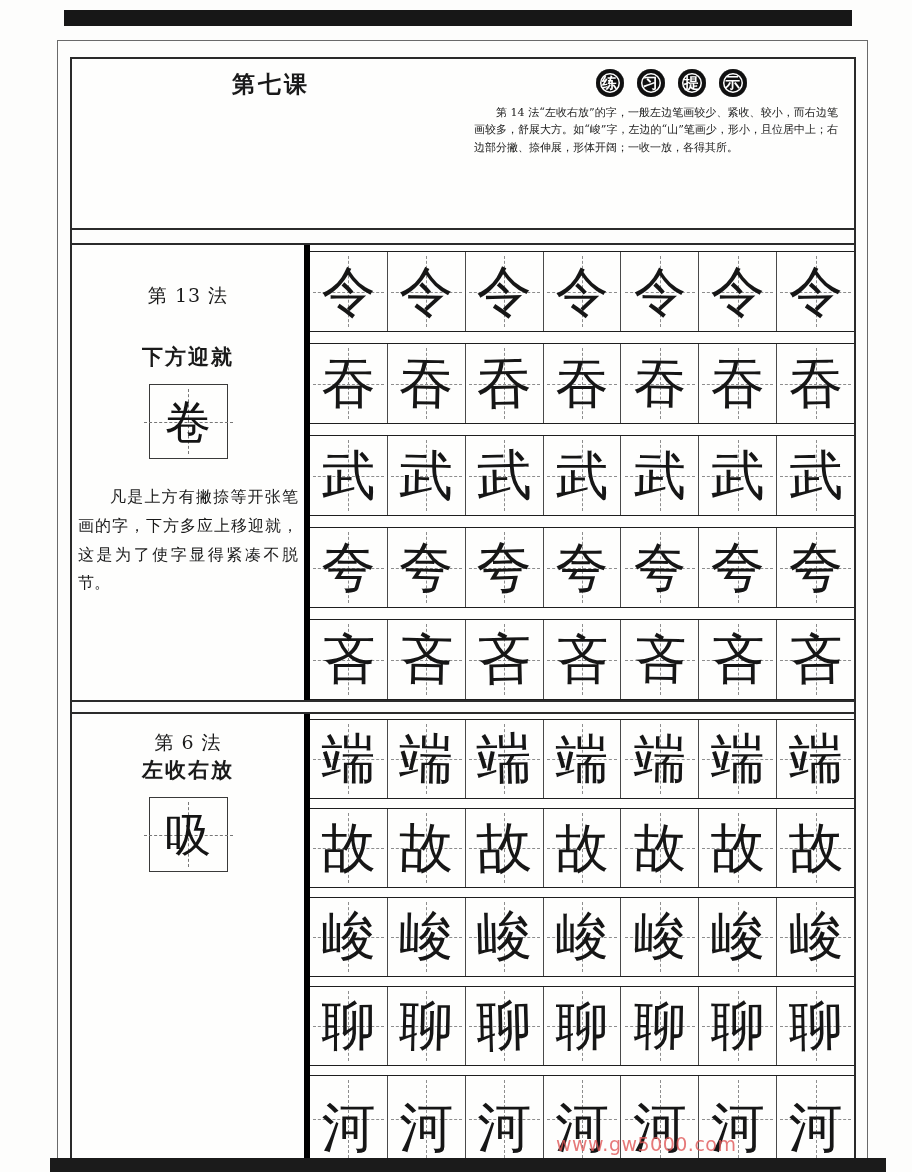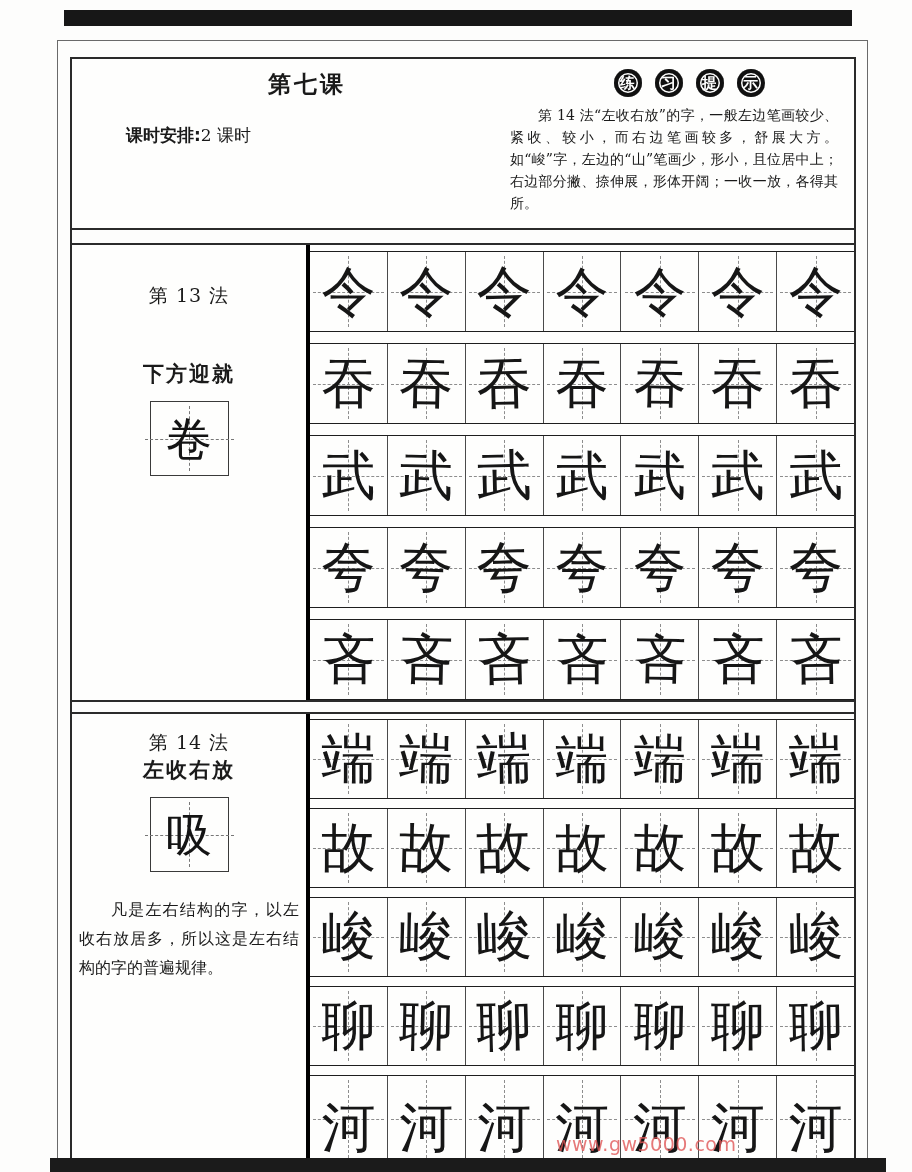--- a/index.html
+++ b/index.html
@@ -21,21 +21,21 @@
   }
   .outer-box {
     position:absolute; left:57px; top:40px; width:811px; height:1124px;
     border:1px solid #6a6a6a;
   }
   .inner-box {
     position:absolute; left:70px; top:57px; width:786px; height:1107px;
     border:2px solid #2a2a2a; overflow:hidden; background:#fefefd;
   }
   
-  .header { position:absolute; left:0; top:0; width:782px; height:169px; display:flex;padding-left:36px; }
+  .header { position:absolute; left:0; top:0; width:782px; height:169px; display:flex; }
   .header-left { width:392px; padding:10px 12px 0 18px; }
   .lesson-title {
     text-align:center; font-size:23px; font-weight:bold; letter-spacing:3px;
     margin-bottom:10px;
   }
   .teach-par {
     font-size:17px; line-height:1.95; text-align:justify;
   }
   .teach-par .lbl, .sched .lbl { font-weight:bold; font-family:"DejaVu Sans", sans-serif; }
   .teach-par .val, .sched .val, .desc-par, .tips-par, .method-no {
@@ -44,42 +44,42 @@
   .sched { font-size:17px; margin-top:24px; }
   .header-right { flex:1; padding:6px 16px 0 10px; }
   .badge-row { display:flex; justify-content:center; gap:13px; margin:4px 0 7px 30px; }
   .badge {
     width:28px; height:28px; border-radius:50%;
     background:#101010; color:#ffffff;
     box-shadow: inset 0 0 0 4px #101010, inset 0 0 0 5.5px #ffffff;
     display:flex; align-items:center; justify-content:center;
     font-size:15px; font-weight:bold;
   }
-  .tips-par { font-size:14px; line-height:1.58; text-align:justify; text-indent:2em; }
+  .tips-par { font-size:11px; line-height:1.58; text-align:justify; text-indent:2em; }
   
   .rule-band {
     position:absolute; left:0; width:782px; height:17px;
     border-top:2px solid #2b2b2b; border-bottom:2px solid #2b2b2b;
     background:#fdfdfc;
   }
   .rule-band.first { top:169px; }
   .rule-band.second { top:641px; height:14px; }
   
   .section { position:absolute; left:0; width:782px; display:flex; }
   .section.s13 { top:186px; height:455px; }
   .section.s14 { top:655px; height:448px; }
   .left-col {
-    width:238px; border-right:4px solid #000000;
+    width:238px; border-right:6px solid #000000;
     display:flex; flex-direction:column; align-items:center;
   }
   .method-no { font-size:19px; letter-spacing:1px; }
   .s13 .method-no { margin-top:38px; }
   .s14 .method-no { margin-top:16px; }
   .method-name { font-size:21px; font-weight:bold; letter-spacing:2px; }
-  .s13 .method-name { margin-top:51px; }
+  .s13 .method-name { margin-top:34px; }
   .s14 .method-name { }
   .example-box {
     position:relative; width:79px; height:75px; margin-top:13px;
     border:1.5px solid #3a3a3a; display:flex; align-items:center; justify-content:center;
   }
   .example-glyph {
     position:relative; z-index:1; font-family:"DejaVu Serif", serif;
     font-size:46px; line-height:1; color:#141414;
   }
   .desc-par {
@@ -133,23 +133,20 @@
 
 <div class="top-bar"></div>
 
 <div class="outer-box"></div>
 
 <div class="inner-box">
 
   <div class="header">
     <div class="header-left">
       <div class="lesson-title">第七课</div>
-      <div class="sched">
-        <span class="lbl">课时安排:</span><span class="val">2 课时</span>
-      </div>
     </div>
     <div class="header-right">
       <div class="badge-row">
         <span class="badge">练</span>
         <span class="badge">习</span>
         <span class="badge">提</span>
         <span class="badge">示</span>
       </div>
       <div class="tips-par">第 14 法“左收右放”的字，一般左边笔画较少、紧收、较小，而右边笔画较多，舒展大方。如“峻”字，左边的“山”笔画少，形小，且位居中上；右边部分撇、捺伸展，形体开阔；一收一放，各得其所。</div>
     </div>
@@ -159,20 +156,21 @@
 
   <div class="section s13">
     <div class="left-col">
       <div class="method-no">第 13 法</div>
       <div class="method-name">下方迎就</div>
       <div class="example-box">
         <i class="cross-h"></i>
         <i class="cross-v"></i>
         <span class="example-glyph">卷</span>
       </div>
+      <div class="desc-par">凡是上方有撇捺等开张笔画的字，下方多应上移迎就，这是为了使字显得紧凑不脱节。</div>
     </div>
     <div class="grid">
       <div class="row-strip">
         <div class="cell">
             <span class="glyph">令</span>
           </div>
       <div class="cell">
             <span class="glyph">令</span>
           </div>
           <div class="cell">
@@ -283,28 +281,27 @@
             <span class="glyph">吝</span>
           </div>
         </div>
     </div>
   </div>
 
   <div class="rule-band second"></div>
 
   <div class="section s14">
     <div class="left-col">
-      <div class="method-no">第 14 法</div>
+      <div class="method-no">第 6 法</div>
       <div class="method-name">左收右放</div>
       <div class="example-box">
         <i class="cross-h"></i>
         <i class="cross-v"></i>
         <span class="example-glyph">吸</span>
       </div>
-      <div class="desc-par">凡是左右结构的字，以左收右放居多，所以这是左右结构的字的普遍规律。</div>
     </div>
     <div class="grid">
       <div class="row-strip">
         <div class="cell">
             <span class="glyph">端</span>
           </div>
       <div class="cell">
             <span class="glyph">端</span>
           </div>
           <div class="cell">

